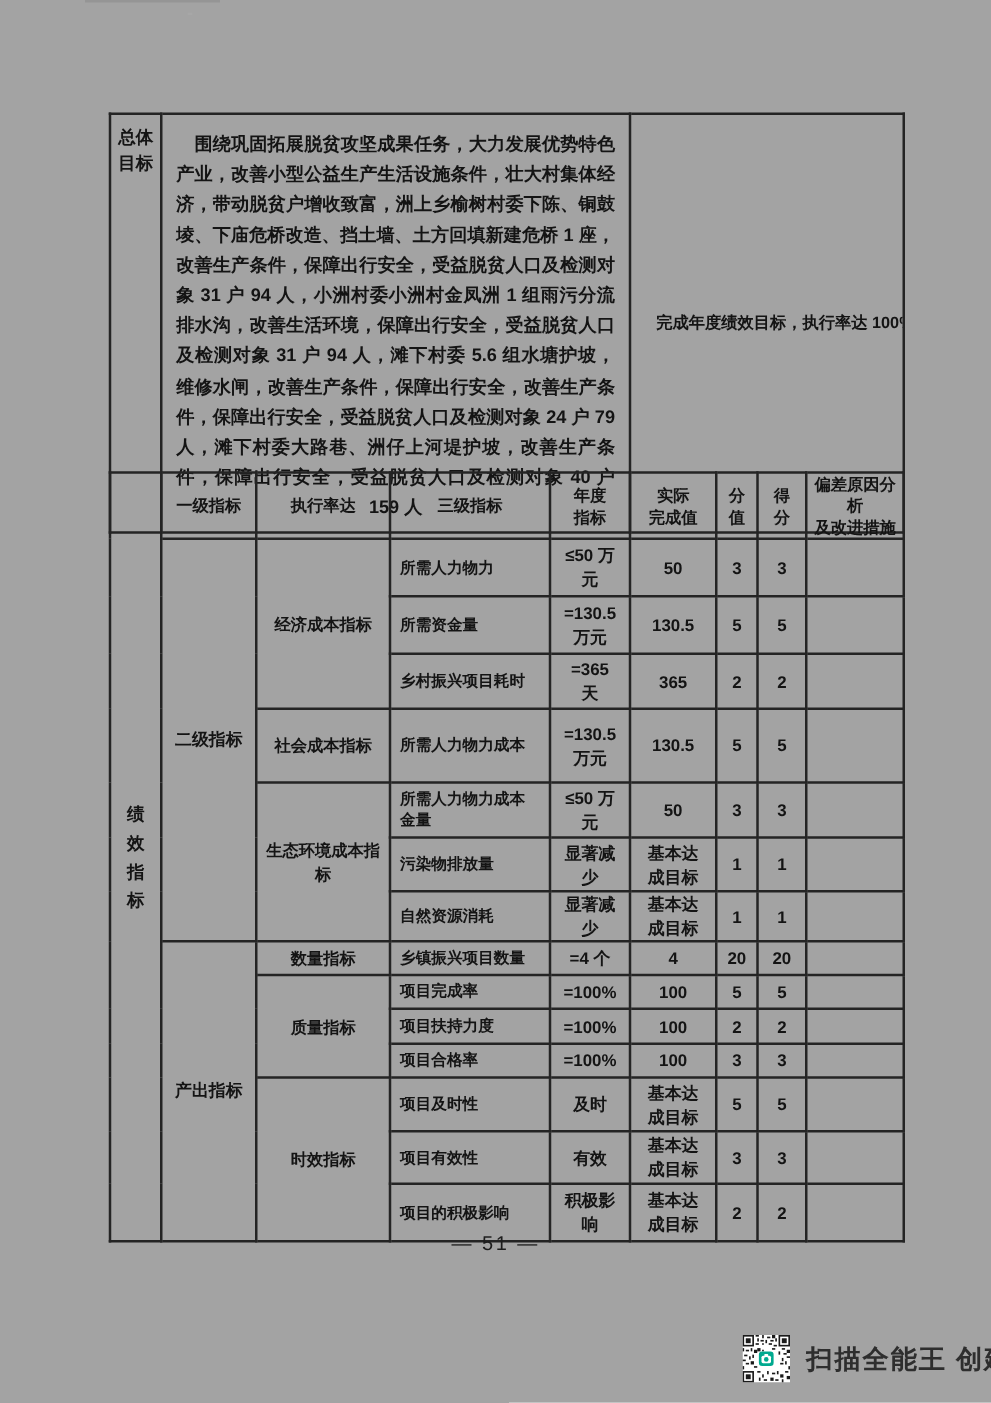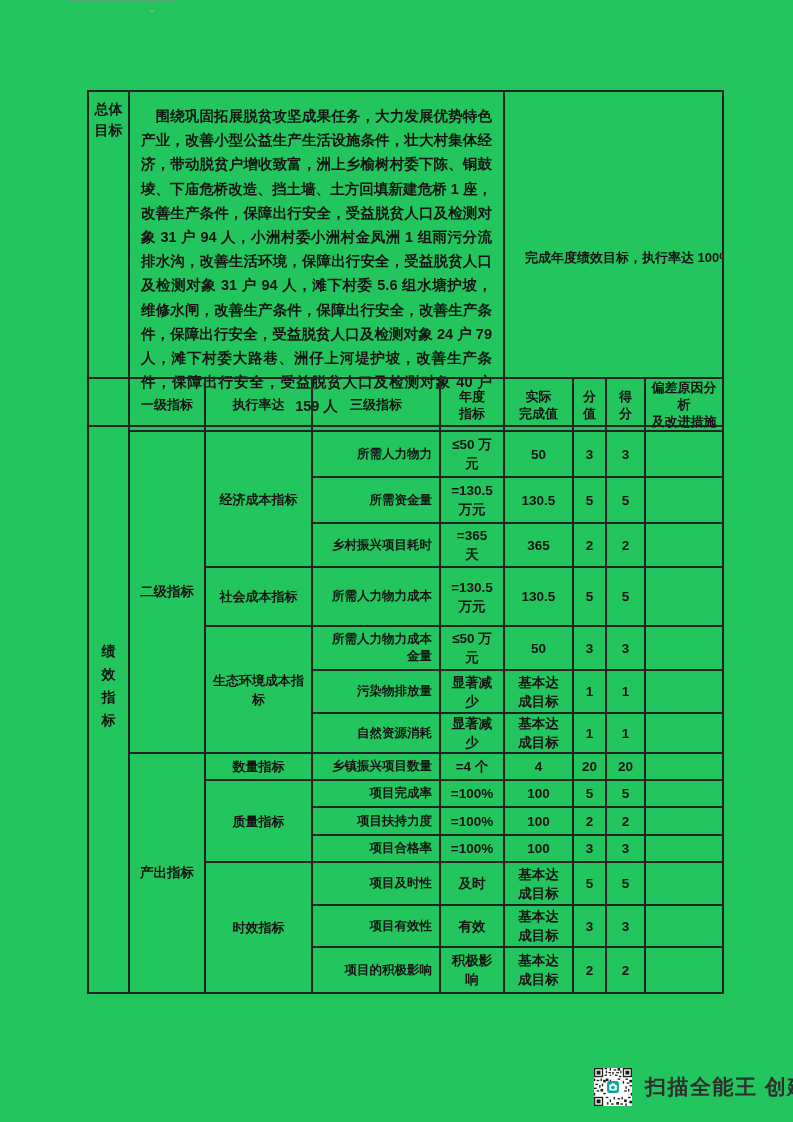--- a/index.html
+++ b/index.html
@@ -1,21 +1,21 @@
 <!DOCTYPE html>
 <html><head>
 <meta charset="utf-8">
 <style>
   html,body { margin:0; padding:0; }
   body {
     width:793px; height:1122px; position:relative; overflow:hidden;
     background:#fcfcfb;
     font-family:"Liberation Sans","DejaVu Sans",sans-serif;
   }
-  .page { position:absolute; inset:0; background:#22c55e; }
+  .page { position:absolute; inset:0; background:#a3a3a3; }
 
   
   .scan-edge-top { position:absolute; left:68px; top:0; width:108px; height:2px; background:#8a8a8a; opacity:.55; }
   .scan-speck { position:absolute; left:150px; top:10px; width:4px; height:2px; background:#aaa; opacity:.6; }
 
   table.doc { border-collapse:collapse; table-layout:fixed; position:absolute; left:87px; }
   td {
     border:2px solid #242424; vertical-align:middle; text-align:center;
     color:#141414; font-weight:bold; white-space:pre-line; overflow:hidden;
     padding:0;
@@ -29,21 +29,21 @@
     font-size:14.5px; line-height:24.2px; padding:12px 11px 6px; text-indent:1em;border-radius:21px;
   }
   .completion { font-size:13px; white-space:nowrap;padding-left:20px; }
 
   
   #indicator-table { top:377px; width:635px; }
   .perf-label { font-size:14px; line-height:23px; }
   .hdr { font-size:13px; line-height:17px; padding:0 2px; }
   .l1  { font-size:13.5px; }
   .l2  { font-size:13px; line-height:19px; padding:0 0;border-radius:32px; }
-  .l3  { text-align:right; padding:2px 7px; font-size:12.5px; line-height:17px; }
+  .l3  { text-align:left; padding:2px 7px; font-size:12.5px; line-height:17px; }
   .val { font-size:13.5px; line-height:19px; }
 
   .page-number {
     position:absolute; left:0; top:987px; width:793px; text-align:center;
     font-size:16px; color:#1d1d1d; letter-spacing:2px;
   }
 
   .scanner-mark { position:absolute; left:594px; top:1068px; display:flex; align-items:center; gap:13px; }
   .scanner-label { font-size:21px; font-weight:600; color:#2e2e2e; letter-spacing:1.5px; white-space:nowrap; }
 </style>
@@ -234,20 +234,21 @@
 响</td>
       <td class="val">基本达
 成目标</td>
       <td class="val">2</td>
       <td class="val">2</td>
       <td class="val"></td>
     </tr>
   </tbody>
     </table>
 
+  <div class="page-number">— 51 —</div>
 
   <div class="scanner-mark">
     <svg width="38" height="38" viewBox="0 0 29 29">
       <rect x="0" y="0" width="29" height="29" fill="#ffffff"></rect>
       <g fill="#1b1b1b">
         <rect x="0" y="0" width="7" height="7"></rect>
           <rect x="22" y="0" width="7" height="7"></rect>
           <rect x="0" y="22" width="7" height="7"></rect>
         <rect x="8" y="0" width="2" height="1"></rect>
           <rect x="12" y="0" width="1" height="2"></rect>

